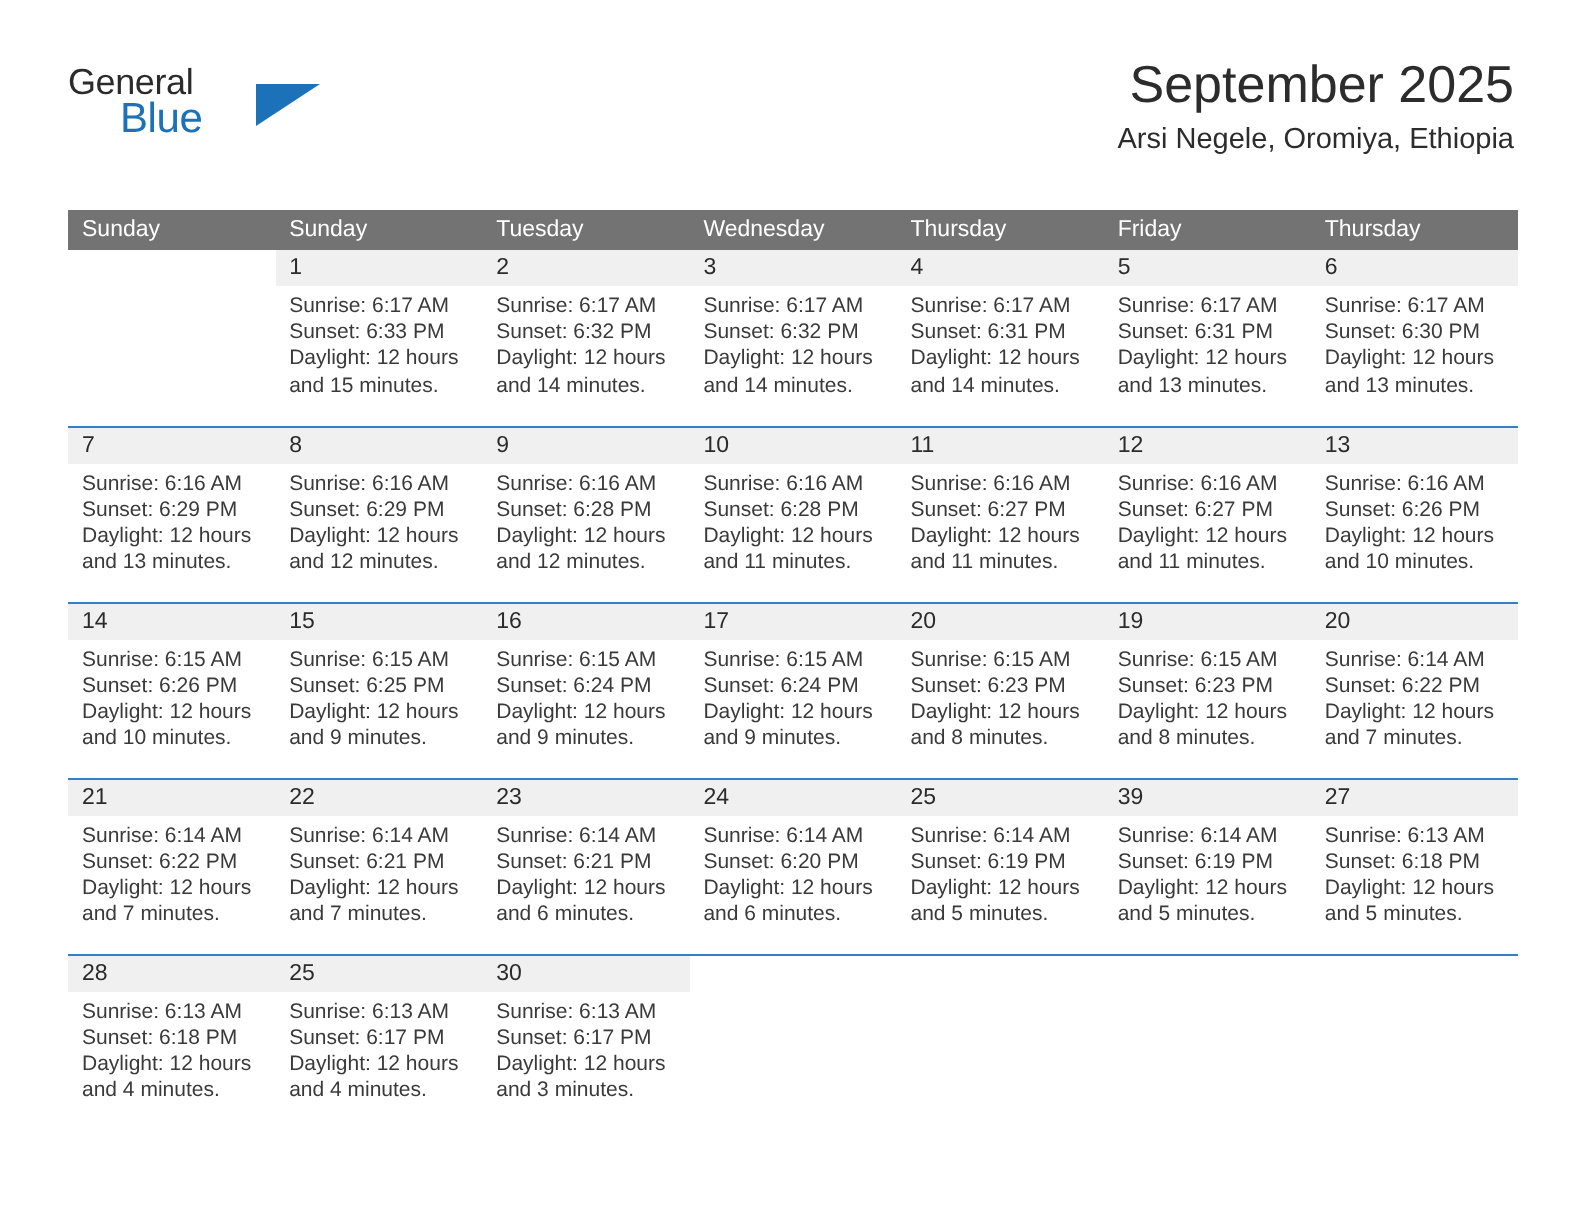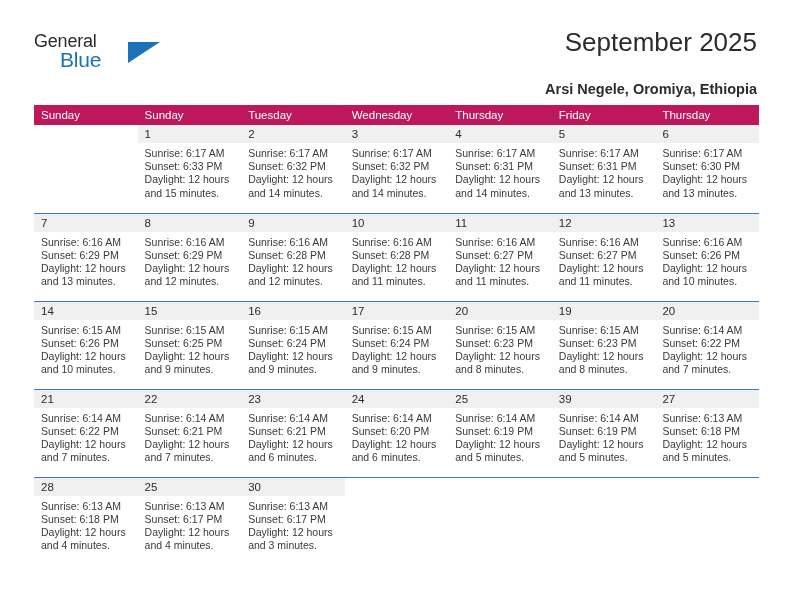--- a/index.html
+++ b/index.html
@@ -70,35 +70,35 @@
     font-size: 26px;
     color: #2c2c2c;
     line-height: 32px;
     font-weight: normal;
     margin: 0;
   }
   .cal-subtitle {
     font-size: 14.5px;
     color: #2c2c2c;
     line-height: 20px;
-    margin: 21px 0 0 0;
-    font-weight: bold;
+    margin: 2px 0 0 0;
+    font-weight: normal;
   }
 
   
   .calendar {
     position: absolute;
     left: 34px;
     top: 105px;
     width: 725px;
     border-collapse: collapse;
     table-layout: fixed;
   }
   .calendar th {
-    background: #be185d;
+    background: #737373;
     color: #ffffff;
     font-size: 11.5px;
     font-weight: normal;
     text-align: left;
     padding: 4px 0 4px 7px;
     height: 19px;
     border: none;
   }
   .calendar td {
     width: 103.57px;

